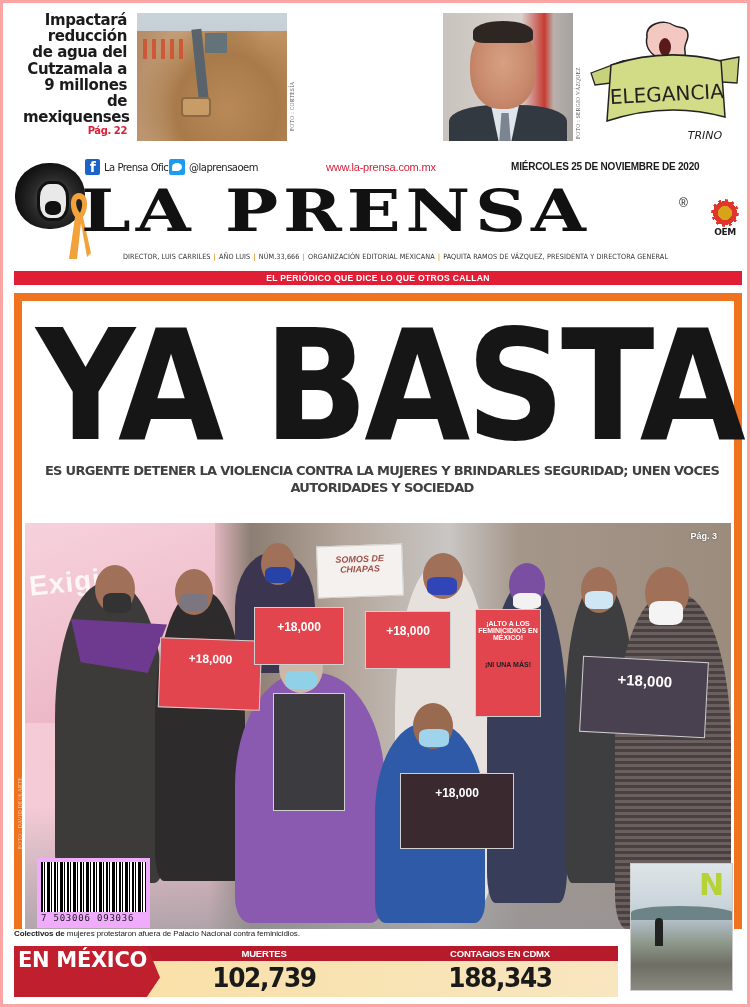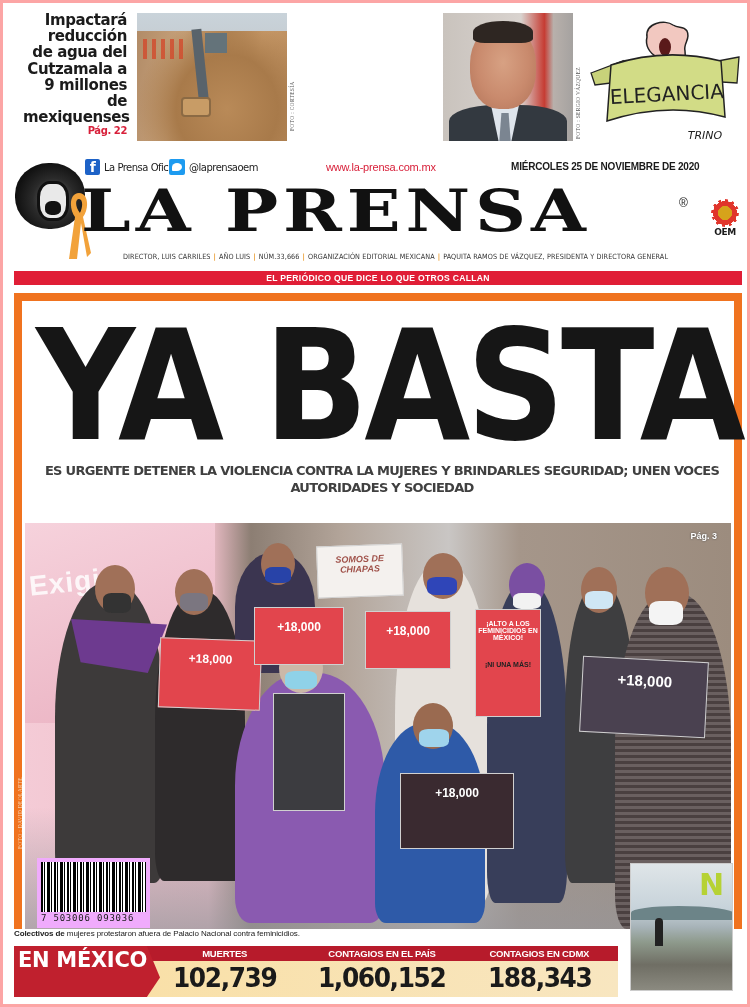--- a/index.html
+++ b/index.html
@@ -262,23 +262,19 @@
   <div class="covid">
     <div class="covid-title">
       <div>EN MÉXICO</div>
     </div>
     <div class="covid-stats">
       <div class="stat">
         <span class="stat-label">MUERTES</span>
         <span class="stat-value">102,739</span>
       </div>
       <div class="stat">
-        <span class="stat-label">CONTAGIOS EN EL PAÍS</span>
-        <span class="stat-value">1,060,152</span>
-      </div>
-      <div class="stat">
         <span class="stat-label">CONTAGIOS EN CDMX</span>
         <span class="stat-value">188,343</span>
       </div>
     </div>
   </div>
 
 </div>
 
 </body></html>

